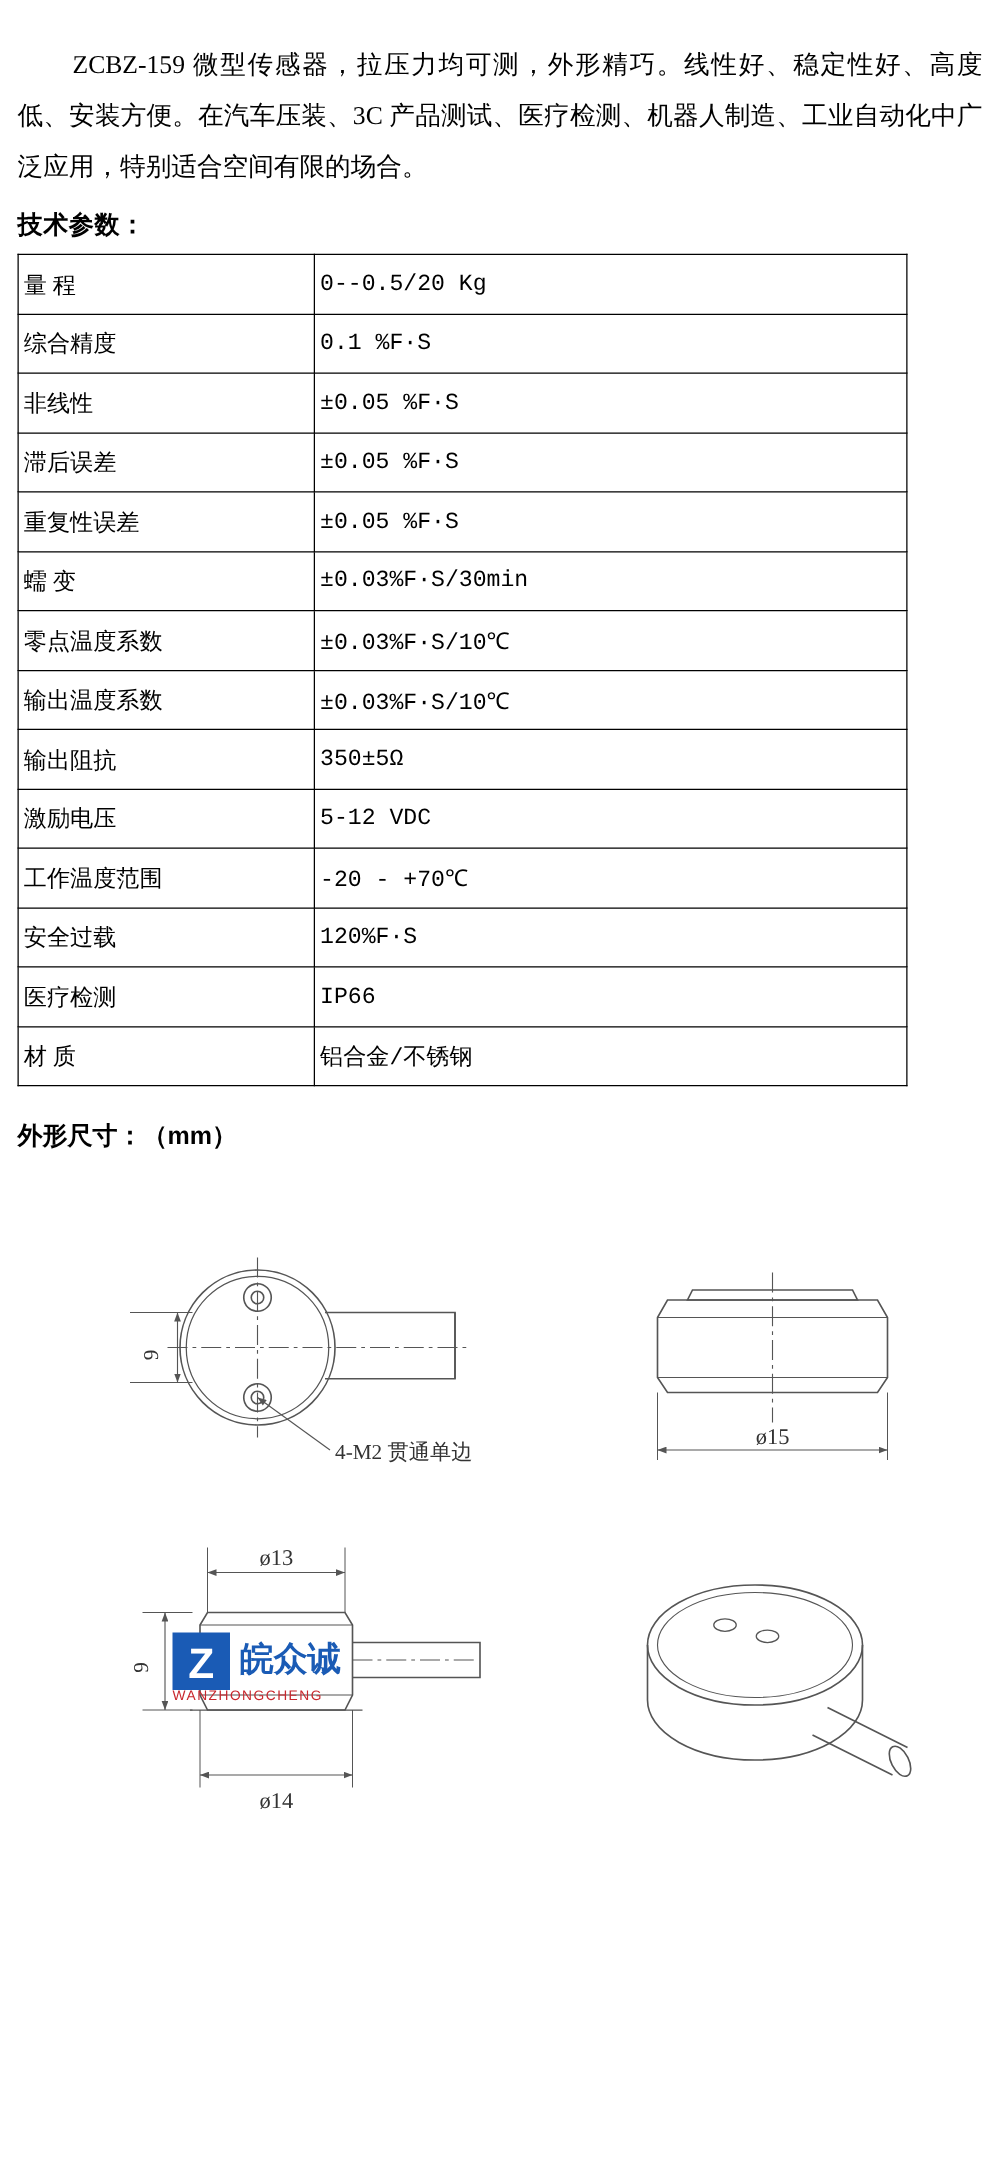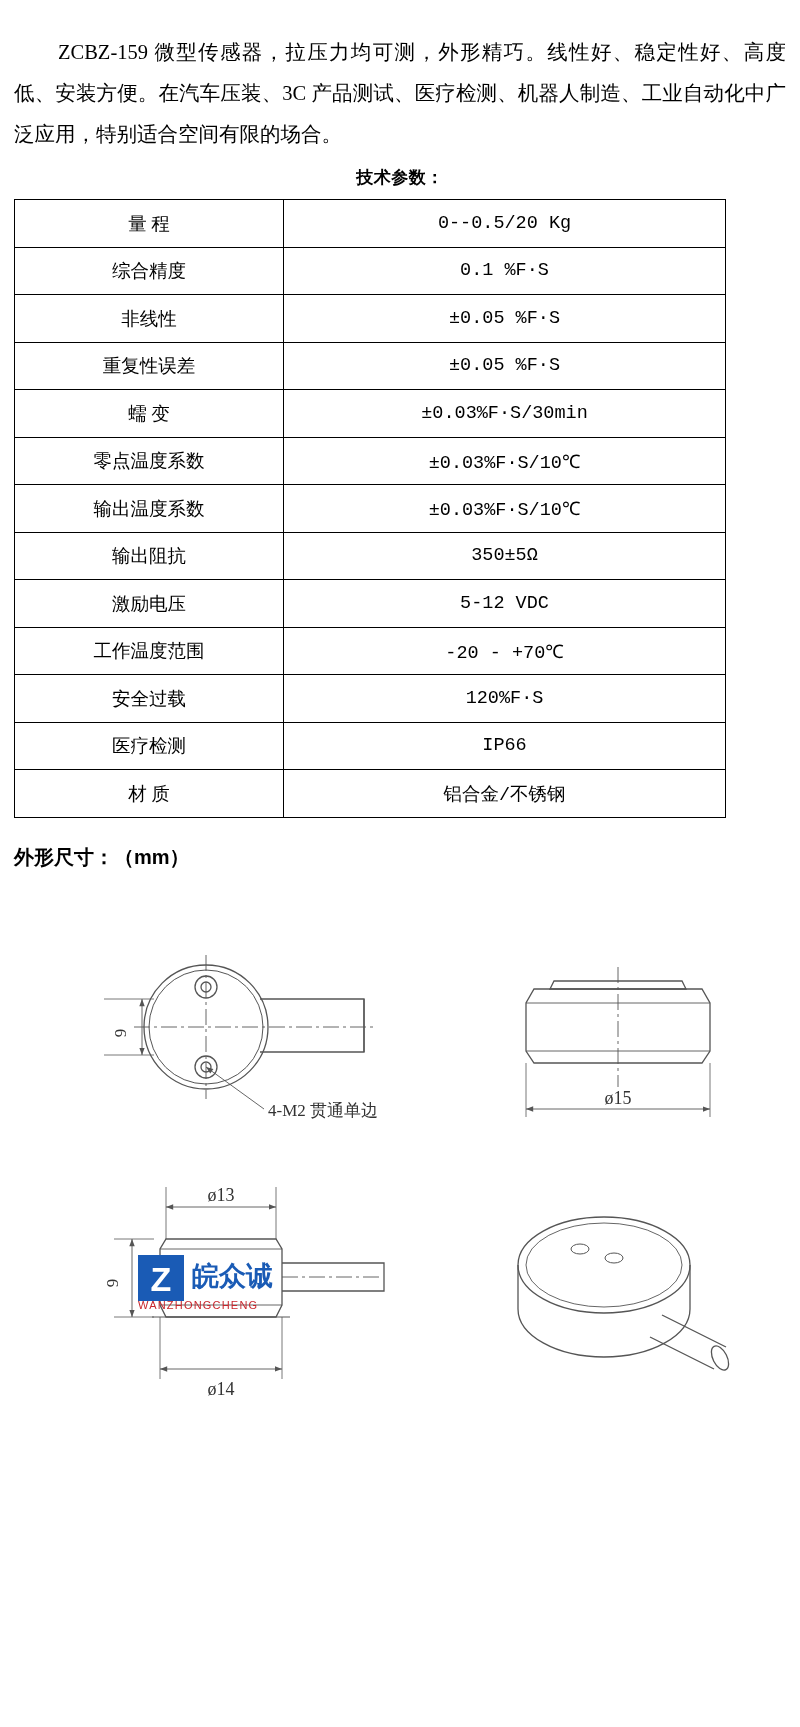--- a/index.html
+++ b/index.html
@@ -32,38 +32,37 @@
   .intro .indent {
     display: inline-block;
     width: 44px;
   }
   .para2 {
     margin-top: 3px;
   }
   .section-title {
     font-family: "Liberation Sans", sans-serif;
     font-weight: bold;
-    font-size: 17px;
+    font-size: 20px;
     margin: 11px 0 10px 0;
     letter-spacing: 0.5px;
-    text-align: center;
   }
   table.spec {
     border-collapse: collapse;
     width: 712px;
     margin: 0 auto 0 0;
     table-layout: fixed;
   }
   table.spec td {
     border: 1px solid #000000;
     height: 46.5px;
     font-size: 18.5px;
-    text-align: center;
+    text-align: left;
     vertical-align: middle;
-    padding: 0 20px;
+    padding: 0 4px;
     font-family: "Liberation Serif", serif;
   }
   table.spec td.key {
     width: 228px;
   }
   table.spec td.val {
     font-family: Liberation Mono, monospace;
   }
   .dim-title {
     font-family: "Liberation Sans", sans-serif;
@@ -99,20 +98,24 @@
       <tr>
         <td class="key">量    程</td>
         <td class="val">0--0.5/20 Kg</td>
       </tr>
       <tr>
         <td class="key">综合精度</td>
         <td class="val">0.1 %F·S</td>
       </tr>
       <tr>
         <td class="key">非线性</td>
+        <td class="val">±0.05 %F·S</td>
+      </tr>
+      <tr>
+        <td class="key">滞后误差</td>
         <td class="val">±0.05 %F·S</td>
       </tr>
       <tr>
         <td class="key">重复性误差</td>
         <td class="val">±0.05 %F·S</td>
       </tr>
       <tr>
         <td class="key">蠕    变</td>
         <td class="val">±0.03%F·S/30min</td>
       </tr>

